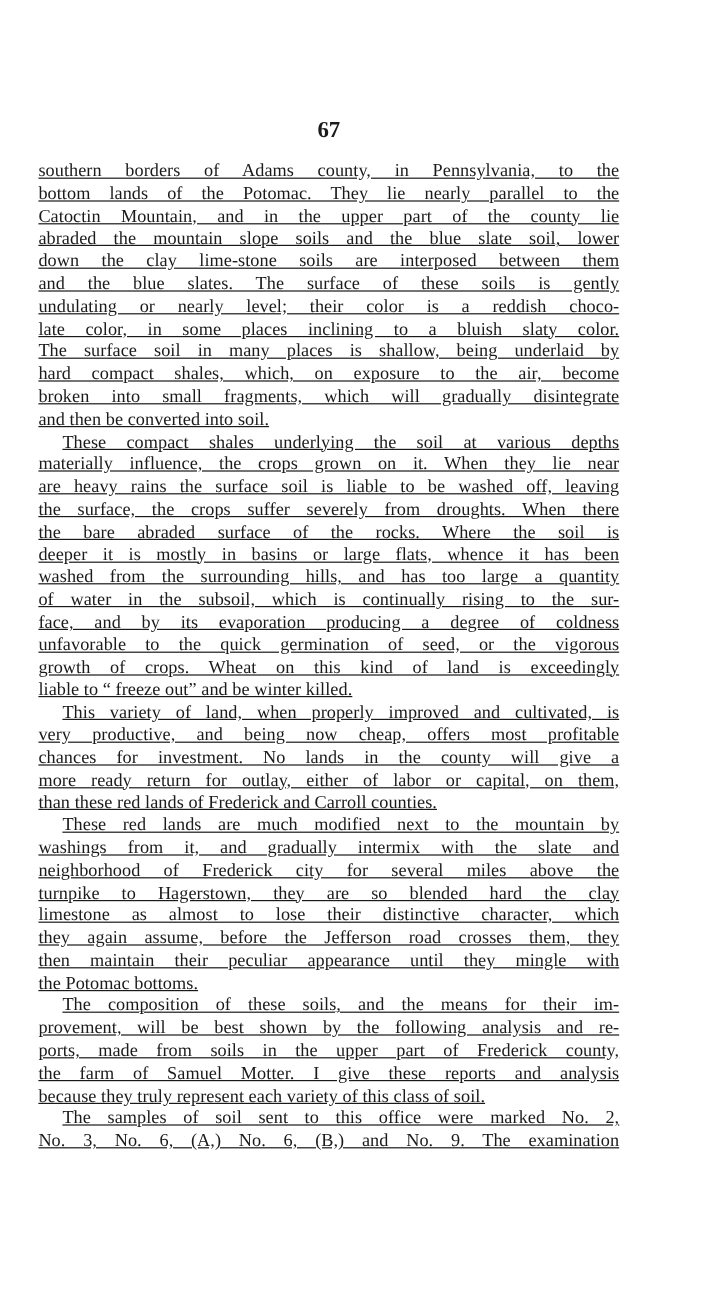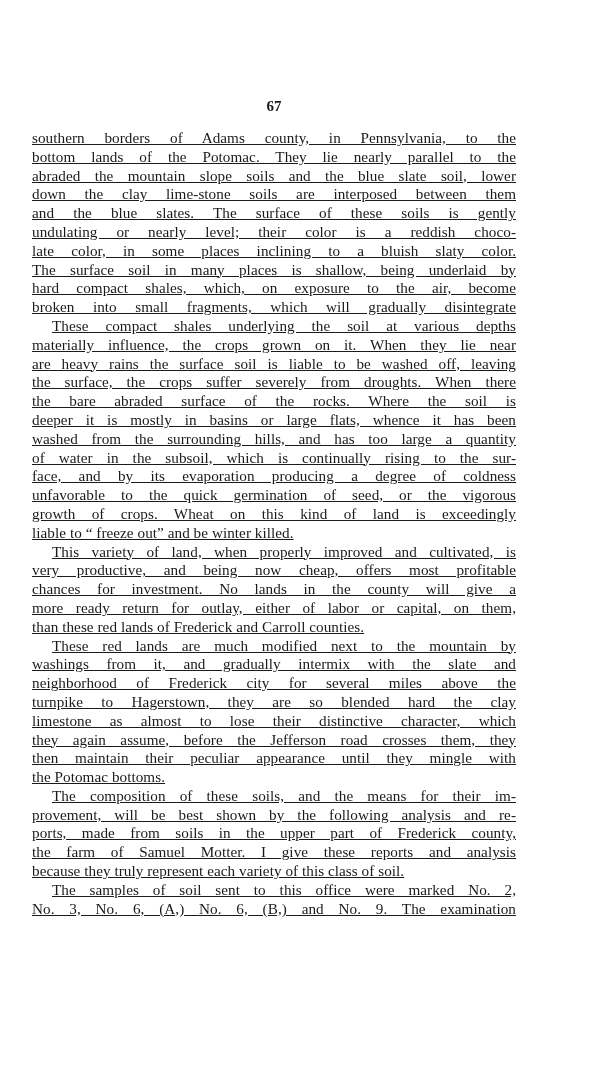--- a/index.html
+++ b/index.html
@@ -3,49 +3,51 @@
 <meta charset="utf-8">
 <style>
   html, body { margin: 0; padding: 0; background: #ffffff; }
   body { width: 600px; height: 1075px; position: relative; overflow: hidden; }
   .page {
     position: absolute; left: 32px; top: 98px; width: 484px;
     font-family: "Liberation Serif", "DejaVu Serif", serif;
     color: #1a1a1a;
   }
   .page-number {
-    text-align: center; font-weight: bold; font-size: 15px;
+    text-align: center; font-weight: bold; font-size: 19px;
     margin: 0 0 14px 0; padding-left: 0px;
   }
   .line {
     font-size: 15.2px; line-height: 18.8px; height: 18.8px;
     white-space: nowrap; text-align: justify; text-align-last: justify;
     letter-spacing: 0.05px;
     text-decoration: underline;
   }
   .line.last { text-align-last: left; }
   .line.indent { padding-left: 20px; }
 </style>
 </head>
 <body>
 
 <div class="page">
   <div class="page-number">67</div>
   <div id="body-text">
       <div>
         <div class="line">southern borders of Adams county, in Pennsylvania, to the</div>
         <div class="line">bottom lands of the Potomac.  They lie nearly parallel to the</div>
+        <div class="line">Catoctin Mountain, and in the upper part of the county lie</div>
         <div class="line">abraded the mountain slope soils and the blue slate soil, lower</div>
         <div class="line">down the clay lime-stone soils are interposed between them</div>
         <div class="line">and the blue slates.  The surface of these soils is gently</div>
         <div class="line">undulating or nearly level; their color is a reddish choco-</div>
         <div class="line">late color, in some places inclining to a bluish slaty color.</div>
         <div class="line">The surface soil in many places is shallow, being underlaid by</div>
         <div class="line">hard compact shales, which, on exposure to the air, become</div>
         <div class="line">broken into small fragments, which will gradually disintegrate</div>
+        <div class="line last">and then be converted into soil.</div>
       </div>
       <div>
         <div class="line indent">These compact shales underlying the soil at various depths</div>
         <div class="line">materially influence, the crops grown on it.  When they lie near</div>
         <div class="line">are heavy rains the surface soil is liable to be washed off, leaving</div>
         <div class="line">the surface, the crops suffer severely from droughts.  When there</div>
         <div class="line">the bare abraded surface of the rocks.  Where the soil is</div>
         <div class="line">deeper it is mostly in basins or large flats, whence it has been</div>
         <div class="line">washed from the surrounding hills, and has too large a quantity</div>
         <div class="line">of water in the subsoil, which is continually rising to the sur-</div>

